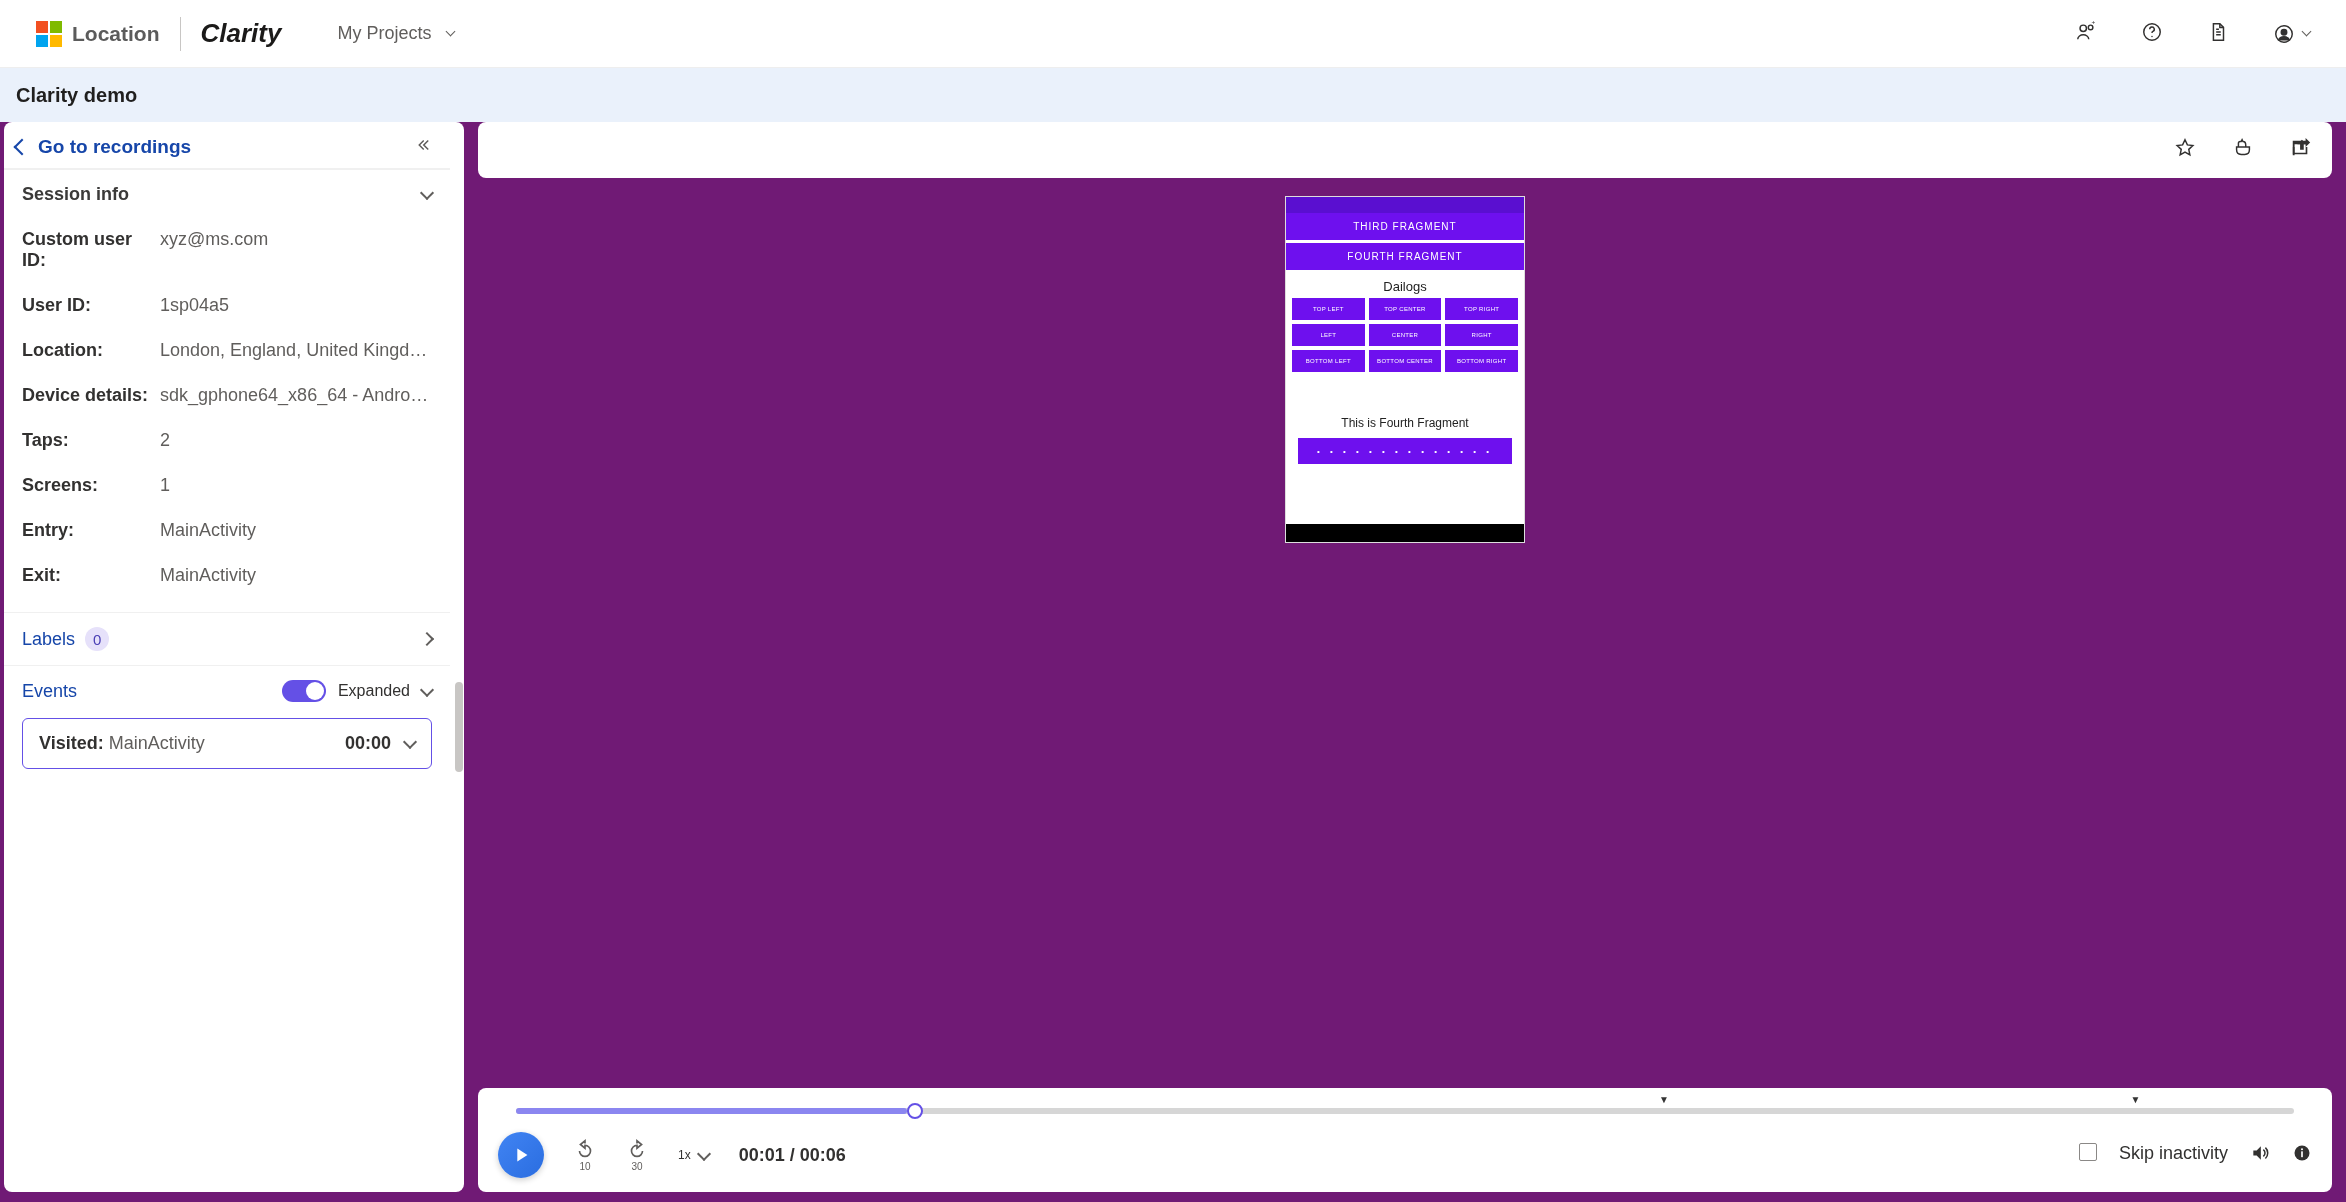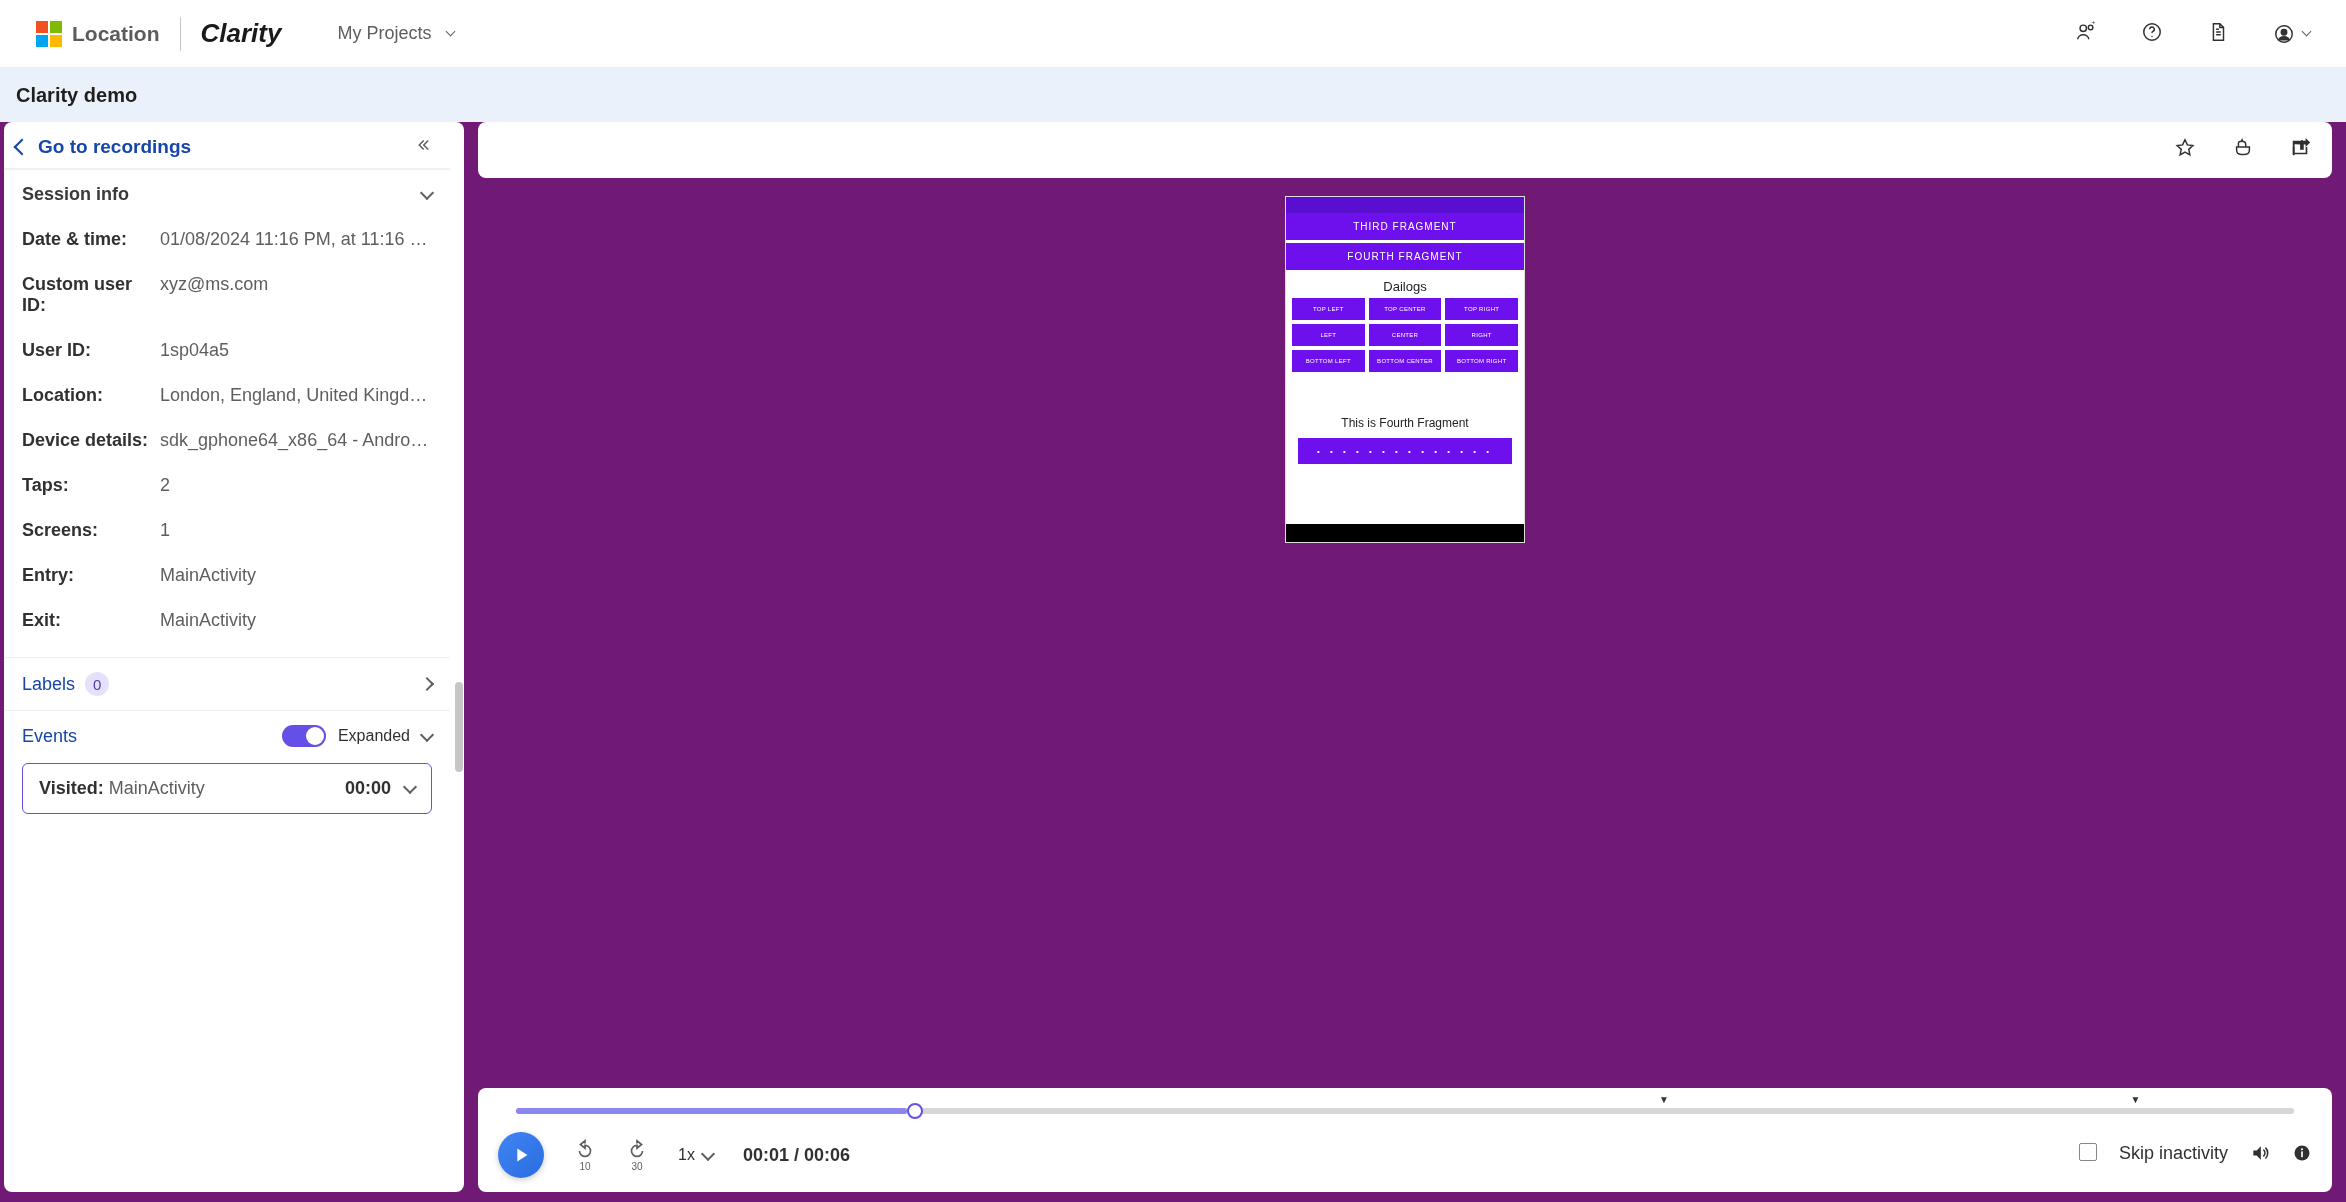--- a/index.html
+++ b/index.html
@@ -427,21 +427,21 @@
       flex-direction: column;
       align-items: center;
       font-size: 10px;
       color: #605e5c;
     }
     .skip-badge svg { width: 22px; height: 22px; }
     .speed-ctrl {
       display: flex;
       align-items: center;
       gap: 8px;
-      font-size: 16px;
+      font-size: 12px;
       color: #323130;
     }
     .time-display {
       font-size: 18px;
       font-weight: 600;
       color: #323130;
     }
     .playbar-spacer { flex: 1; }
     .playbar-right {
       display: flex;
@@ -529,24 +529,20 @@
             </svg>
         </div>
       </div>
 
       <div class="panel-section">
         <div class="panel-header">
           <span>Session info</span>
           <span class="chevron-down"></span>
         </div>
         <div id="info-rows">
-            <div class="info-row">
-              <div class="info-label">Date &amp; time:</div>
-              <div class="info-value">01/08/2024 11:16 PM, at 11:16 PM</div>
-            </div>
             <div class="info-row">
               <div class="info-label">Custom user ID:</div>
               <div class="info-value">xyz@ms.com</div>
             </div>
             <div class="info-row">
               <div class="info-label">User ID:</div>
               <div class="info-value">1sp04a5</div>
             </div>
             <div class="info-row">
               <div class="info-label">Location:</div>

